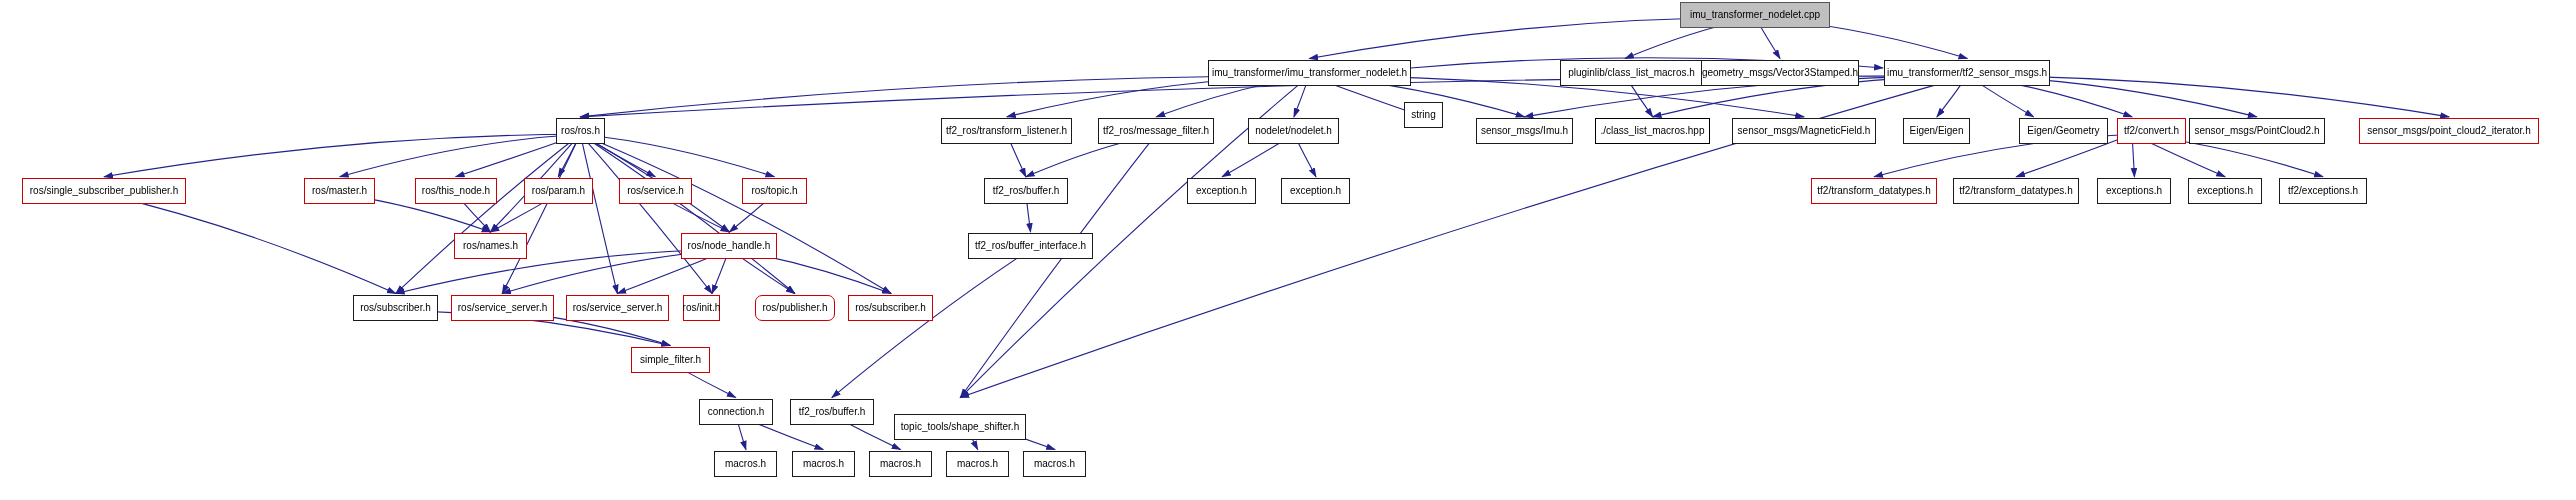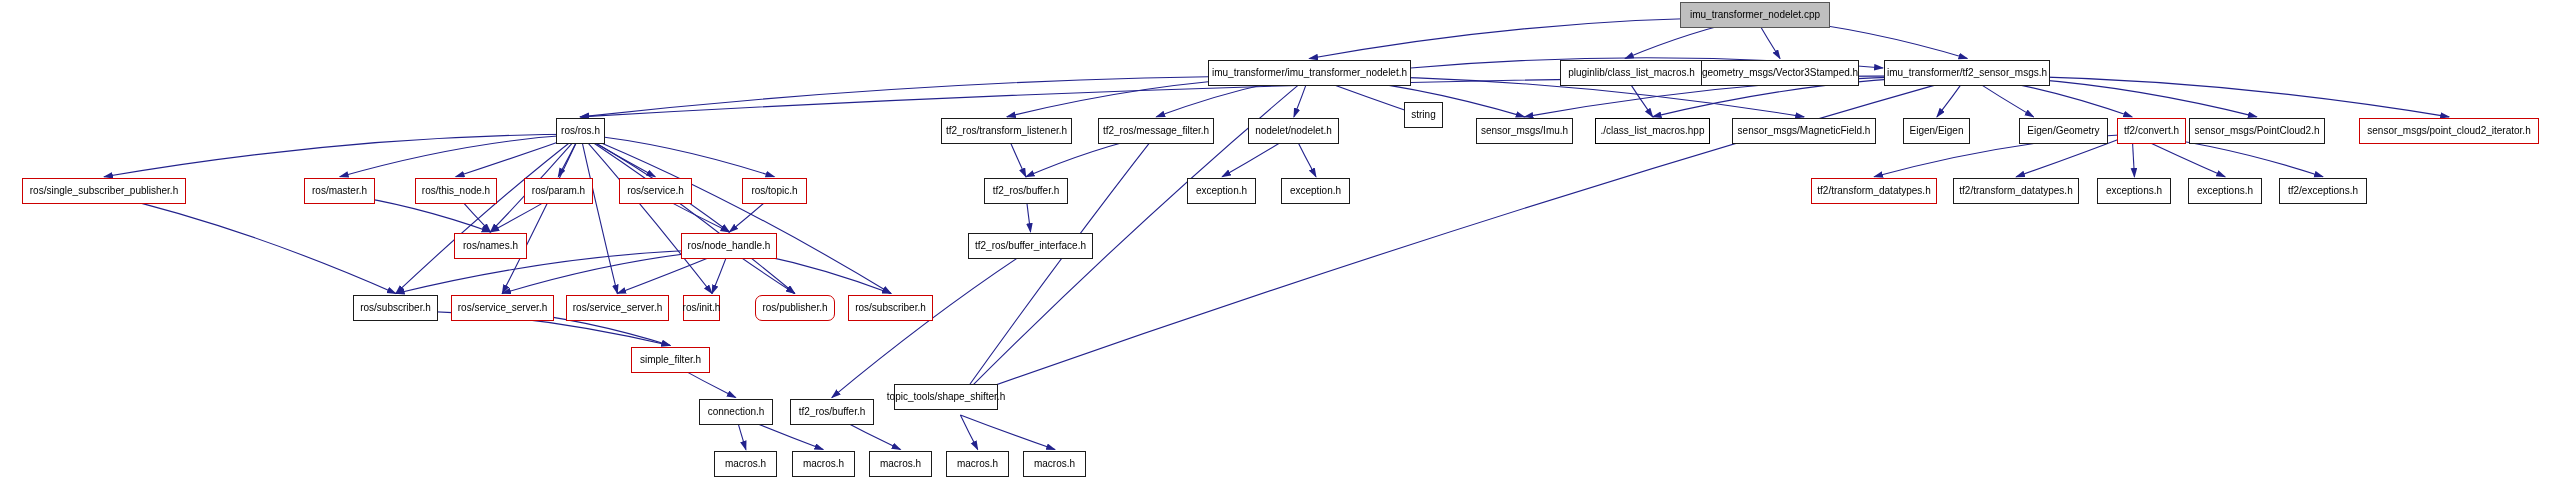--- a/index.html
+++ b/index.html
@@ -159,21 +159,21 @@
       <div class="node black" style="left: 968px; top: 233px; width: 125px;">tf2_ros/buffer_interface.h</div>
       <div class="node black" style="left: 353px; top: 295px; width: 85px;">ros/subscriber.h</div>
       <div class="node red" style="left: 451px; top: 295px; width: 103px;">ros/service_server.h</div>
       <div class="node red" style="left: 566px; top: 295px; width: 103px;">ros/service_server.h</div>
       <div class="node red" style="left: 683px; top: 295px; width: 37px;">ros/init.h</div>
       <div class="node red" style="left: 755px; top: 295px; width: 80px; border-radius: 7px;">ros/publisher.h</div>
       <div class="node red" style="left: 848px; top: 295px; width: 85px;">ros/subscriber.h</div>
       <div class="node red" style="left: 631px; top: 347px; width: 79px;">simple_filter.h</div>
       <div class="node black" style="left: 699px; top: 399px; width: 74px;">connection.h</div>
       <div class="node black" style="left: 790px; top: 399px; width: 84px;">tf2_ros/buffer.h</div>
-      <div class="node black" style="left: 894px; top: 384px; width: 104px;">topic_tools/shape_shifter.h</div>
+      <div class="node black" style="left: 894px; top: 414px; width: 132px;">topic_tools/shape_shifter.h</div>
       <div class="node black" style="left: 714px; top: 451px; width: 63px;">macros.h</div>
       <div class="node black" style="left: 792px; top: 451px; width: 63px;">macros.h</div>
       <div class="node black" style="left: 869px; top: 451px; width: 63px;">macros.h</div>
       <div class="node black" style="left: 946px; top: 451px; width: 63px;">macros.h</div>
       <div class="node black" style="left: 1023px; top: 451px; width: 63px;">macros.h</div>
     </div>
 </div>
 
 
 </body></html>

